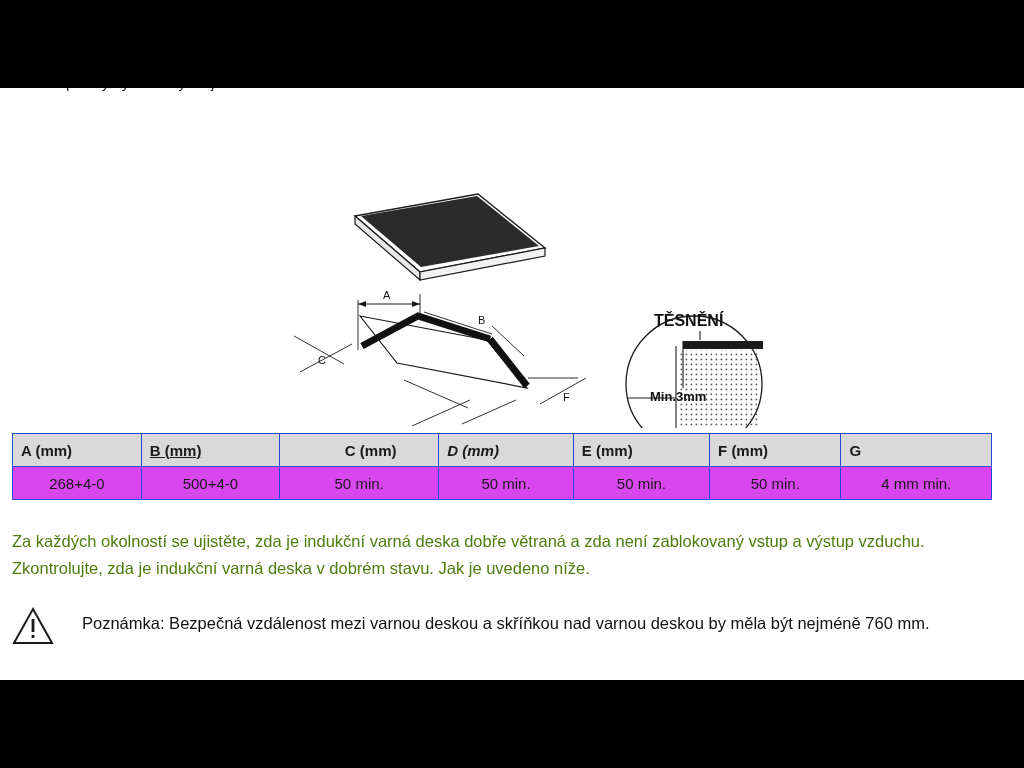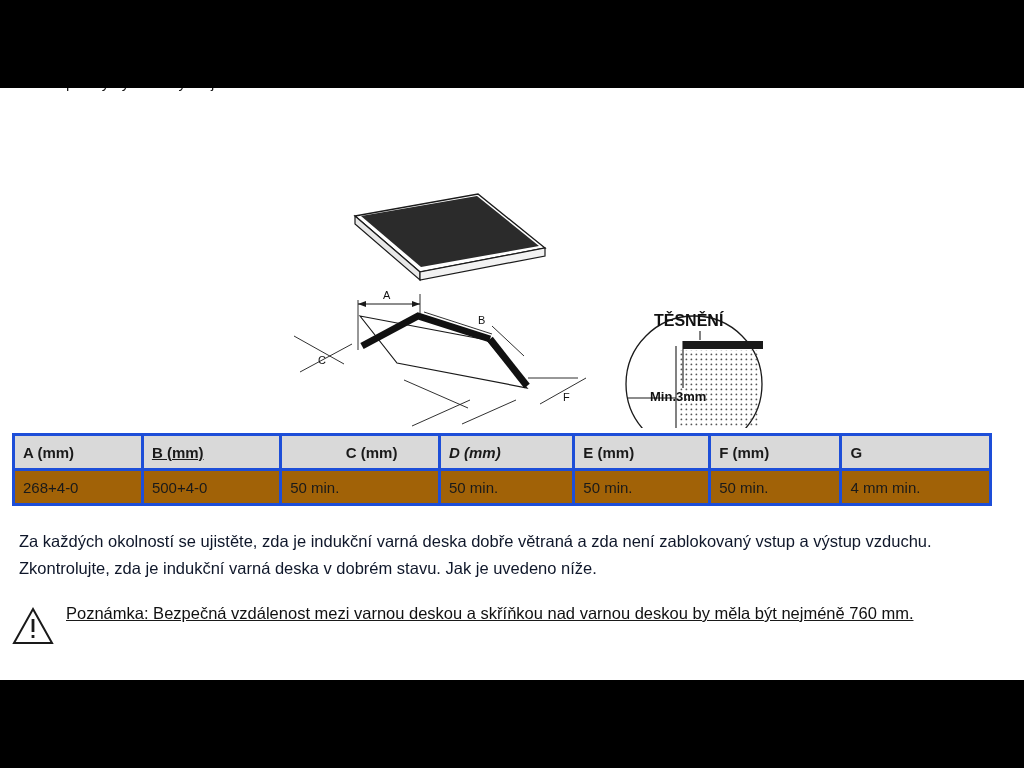--- a/index.html
+++ b/index.html
@@ -50,65 +50,64 @@
   
   .spec-table {
     position: absolute;
     left: 12px;
     top: 345px;
     width: 980px;
     border-collapse: collapse;
     font-size: 15px;
   }
   .spec-table td, .spec-table th {
-    border: 3px solid #1d4ed8;
+    border: 1px solid #1d4ed8;
     height: 32px;
     padding: 0 8px;
     text-align: left;
     font-weight: normal;
   }
   .spec-table thead th {
     background: #d9d9d9;
     font-weight: bold;
   }
   .spec-table thead th.ctr, .spec-table tbody td.ctr {
     text-align: center;
     padding-left: 31px;
   }
   .spec-table tbody td {
-    background: #a16207;
+    background: #d946ef;
+    text-align: center;
   }
   .col-a { width: 128px; }
   .col-b { width: 140px; text-decoration: underline; }
   .col-c { width: 140px; }
   .col-d { width: 138px; font-style: italic; }
   .col-e { width: 140px; }
   .col-f { width: 134px; }
   .col-g { width: 160px; }
 
   
   .para {
     position: absolute;
     left: 12px;
     top: 440px;
     width: 978px;
     font-size: 16.5px;
     line-height: 27px;
-    color: #0f172a;
-    margin-left: 7px;
+    color: #4d7c0f;
   }
   .note {
     position: absolute;
     left: 12px;
     top: 512px;
     width: 978px;
     display: flex;
-    align-items: flex-start;
-    gap: 12px;
-    text-decoration: underline;
+    align-items: center;
+    gap: 28px;
   }
   .note .warn-icon {
     width: 42px;
     height: 40px;
     flex: 0 0 42px;
     margin-top: 6px;
   }
   .note .note-text {
     font-size: 16.5px;
     line-height: 27px;

